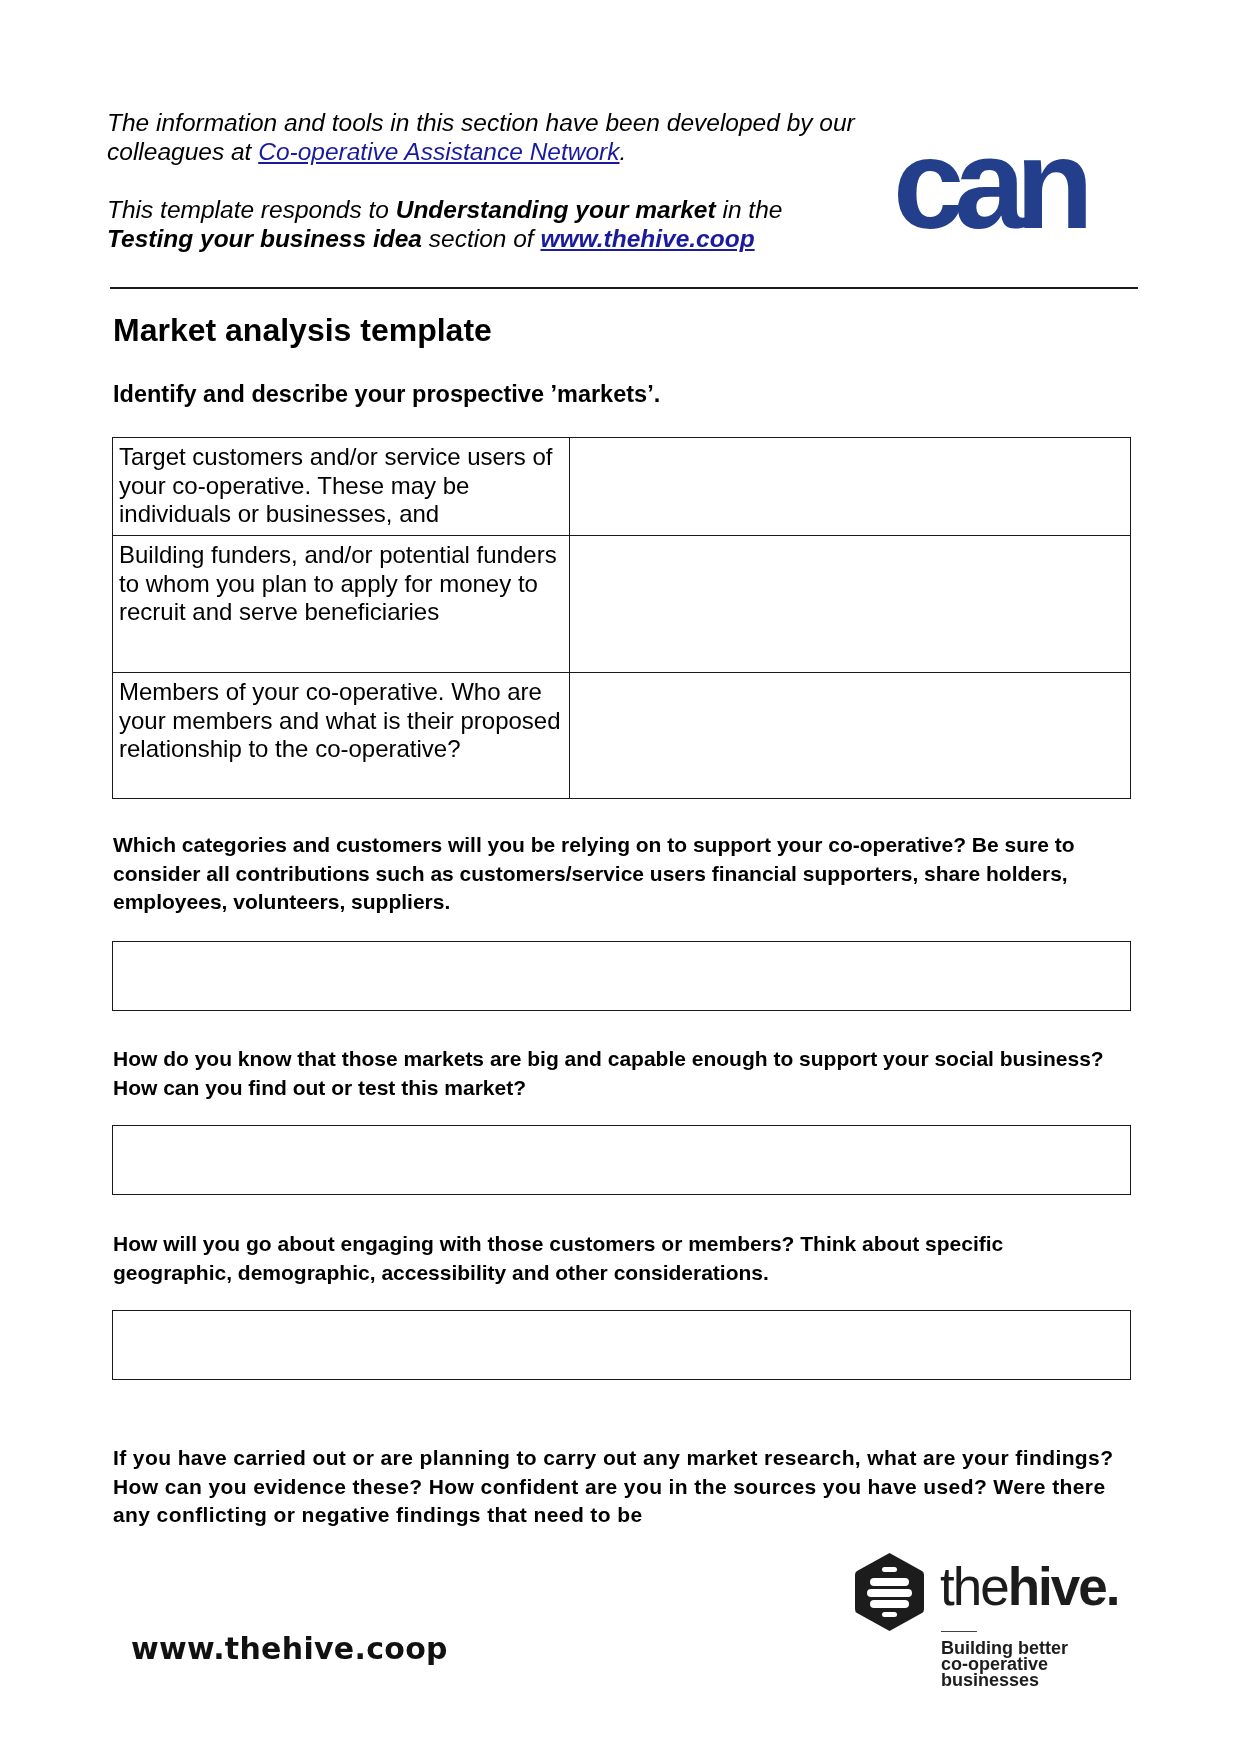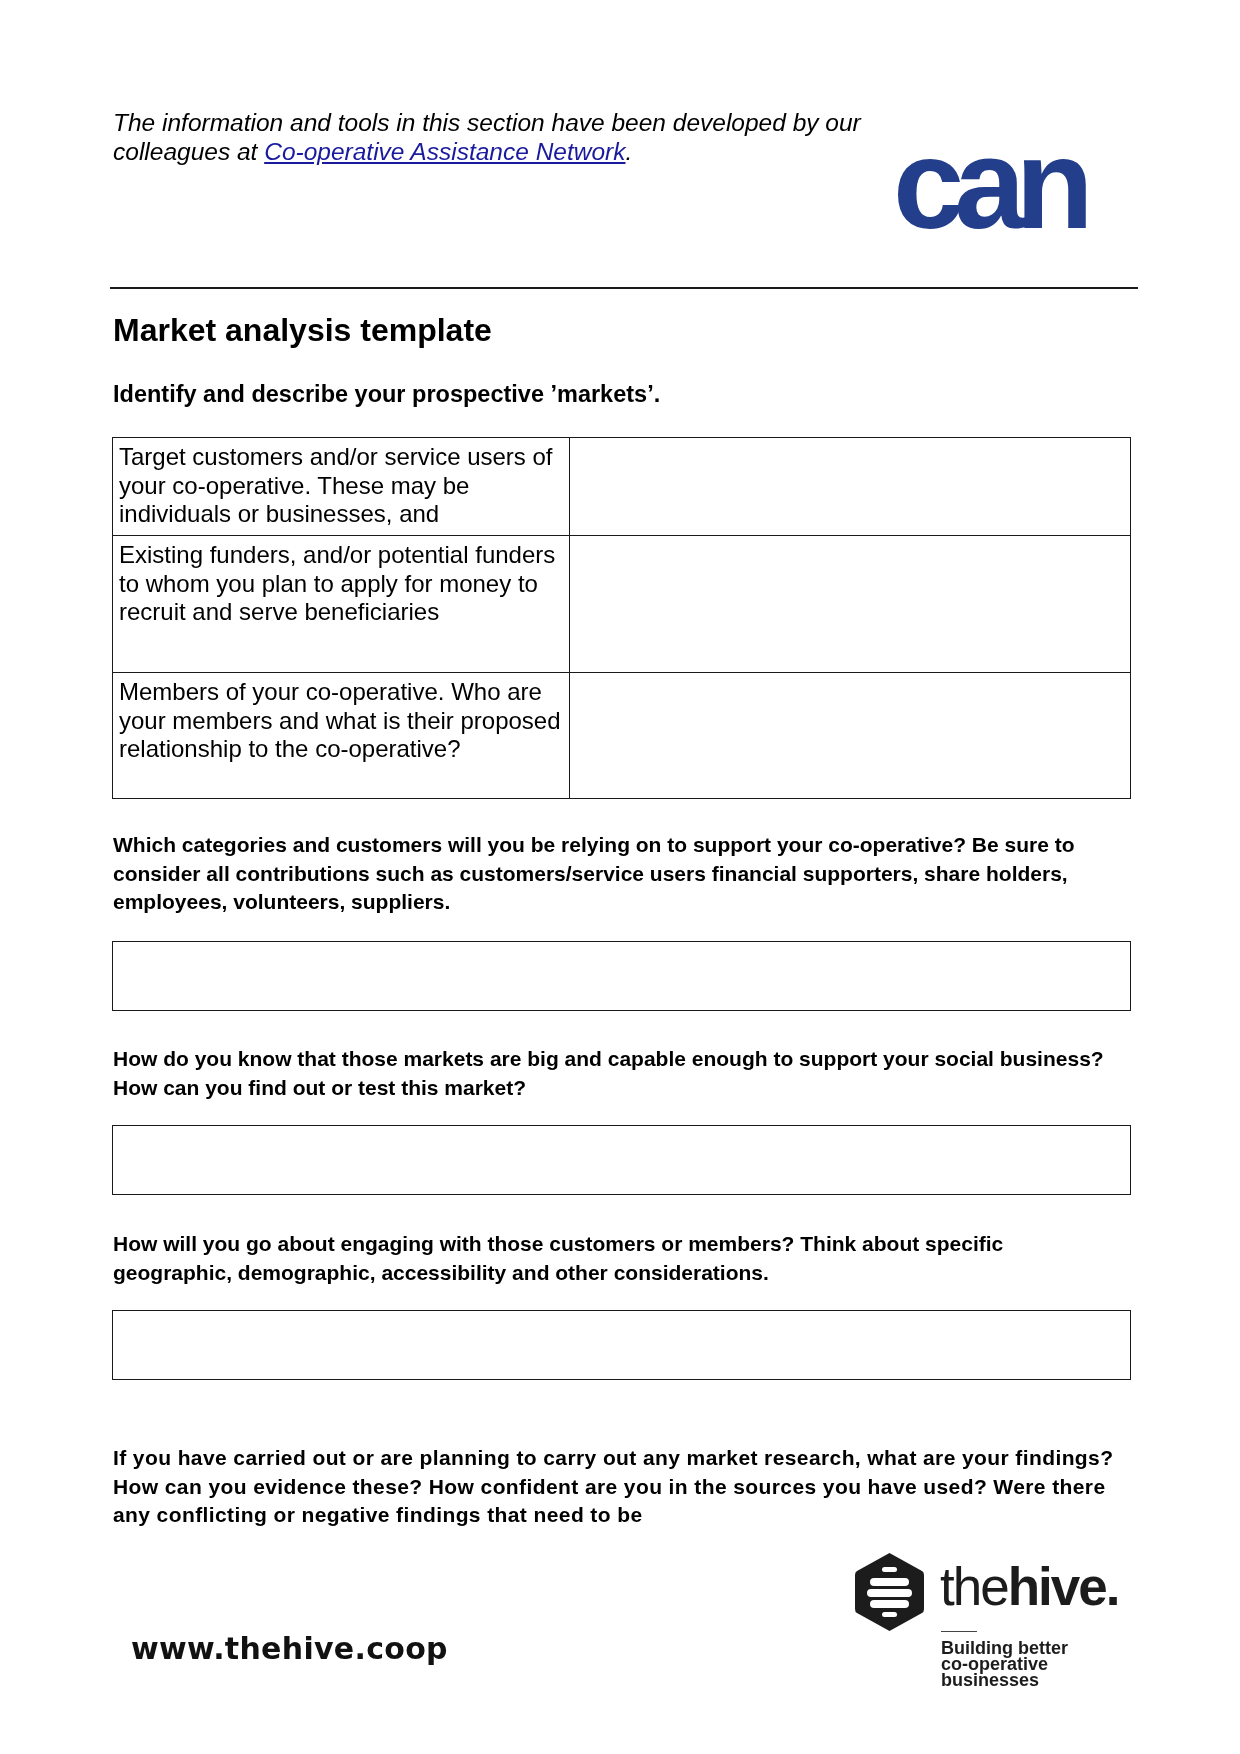--- a/index.html
+++ b/index.html
@@ -1,18 +1,18 @@
 <!DOCTYPE html>
 <html><head>
   <meta charset="utf-8">
   <style>
     html, body { margin: 0; padding: 0; background: #ffffff; }
     body { width: 1240px; height: 1754px; position: relative; overflow: hidden;
            font-family: "Liberation Sans", sans-serif; color: #000; }
-    .intro { position: absolute; left: 113px; top: 108px; width: 760px;
+    .intro { position: absolute; left: 107px; top: 108px; width: 760px;
              font-size: 24.5px; line-height: 29px; font-style: italic; }
     .intro p { margin: 0; }
     .intro p + p { margin-top: 29px; }
     .intro a.plain { color: #1a1a9e; text-decoration: underline; }
     .intro a.boldlink { color: #1a1a9e; text-decoration: underline; font-weight: bold; }
     .intro b { font-weight: bold; }
 
     .can-logo { position: absolute; left: 893px; top: 132px; width: 240px; height: 110px; }
     .can-logo svg { width: 100%; height: 100%; }
 
@@ -54,41 +54,42 @@
                 color: #1c1c1c; font-weight: bold; }
 
     .footer-url { position: absolute; left: 131px; top: 1631px; font-size: 30px; font-weight: bold;
                   color: #111; letter-spacing: 0.3px; font-family: "DejaVu Sans", sans-serif; }
   </style>
 </head>
 <body>
 
 <div class="intro">
   <p><span>The information and tools in this section have been developed by our colleagues at </span><a class="plain" href="#">Co-operative Assistance Network</a><span>.</span></p>
+  <p><span>This template responds to </span><b>Understanding your market</b><span> in the </span><b>Testing your business idea</b><span> section of </span><a class="boldlink" href="#">www.thehive.coop</a></p>
 </div>
 
 <div class="can-logo">
   <svg viewBox="0 0 240 110" xmlns="http://www.w3.org/2000/svg">
     <text x="0" y="96" font-family="Liberation Sans, sans-serif" font-weight="bold" font-size="128" letter-spacing="-10" fill="#233e8b">can</text>
   </svg>
 </div>
 
 <div class="rule"></div>
 
 <h1 class="title">Market analysis template</h1>
 <h2 class="subtitle">Identify and describe your prospective ’markets’.</h2>
 
 <table class="markets">
   <tbody>
       <tr class="r1">
     <td class="label">Target customers and/or service users of your co-operative. These may be individuals or businesses, and</td>
     <td></td>
   </tr>
   <tr class="r2">
-    <td class="label">Existing funders, and/or potential funders to whom you plan to apply for money to recruit and serve beneficiaries</td>
+    <td class="label">Building funders, and/or potential funders to whom you plan to apply for money to recruit and serve beneficiaries</td>
     <td></td>
   </tr>
   <tr class="r3">
     <td class="label">Members of your co-operative. Who are your members and what is their proposed relationship to the co-operative?</td>
     <td></td>
   </tr>
 </tbody>
   </table>
 
 <p class="question q1">Which categories and customers will you be relying on to support your co-operative? Be sure to consider all contributions such as customers/service users financial supporters, share holders, employees, volunteers, suppliers.</p>

